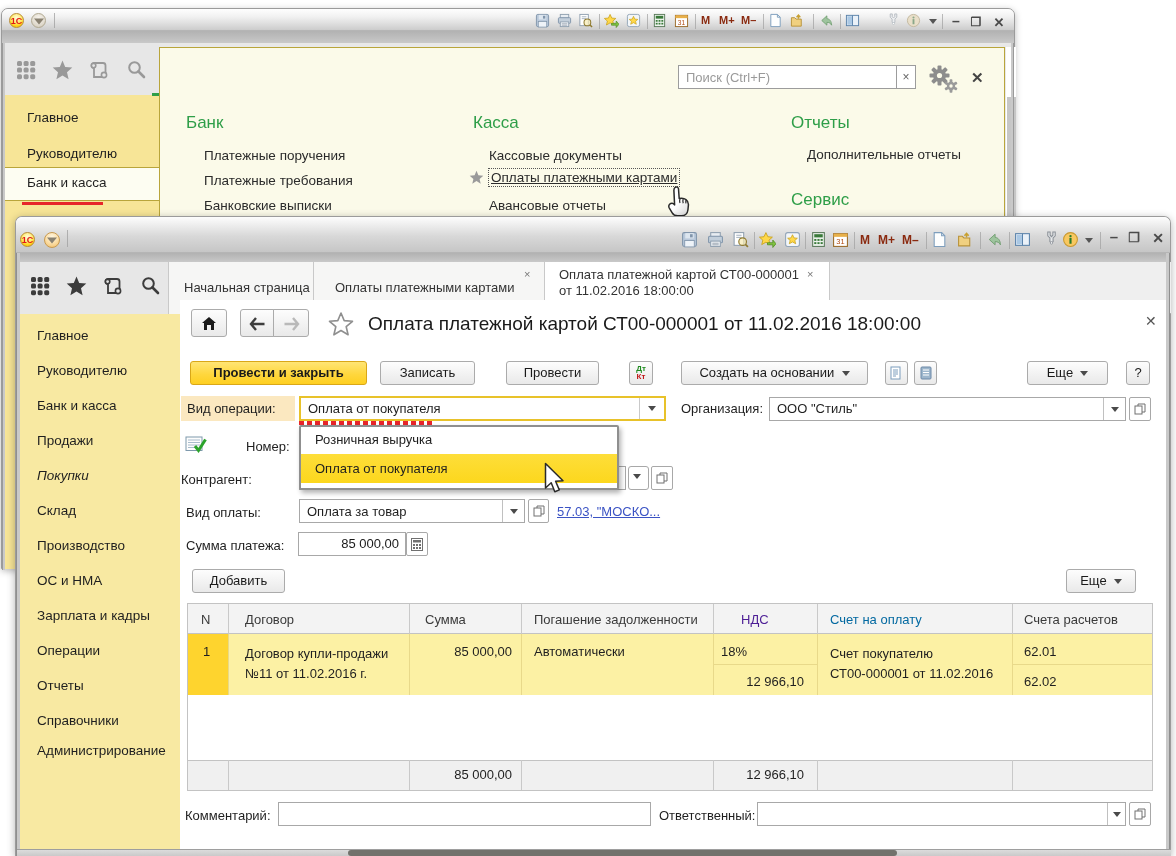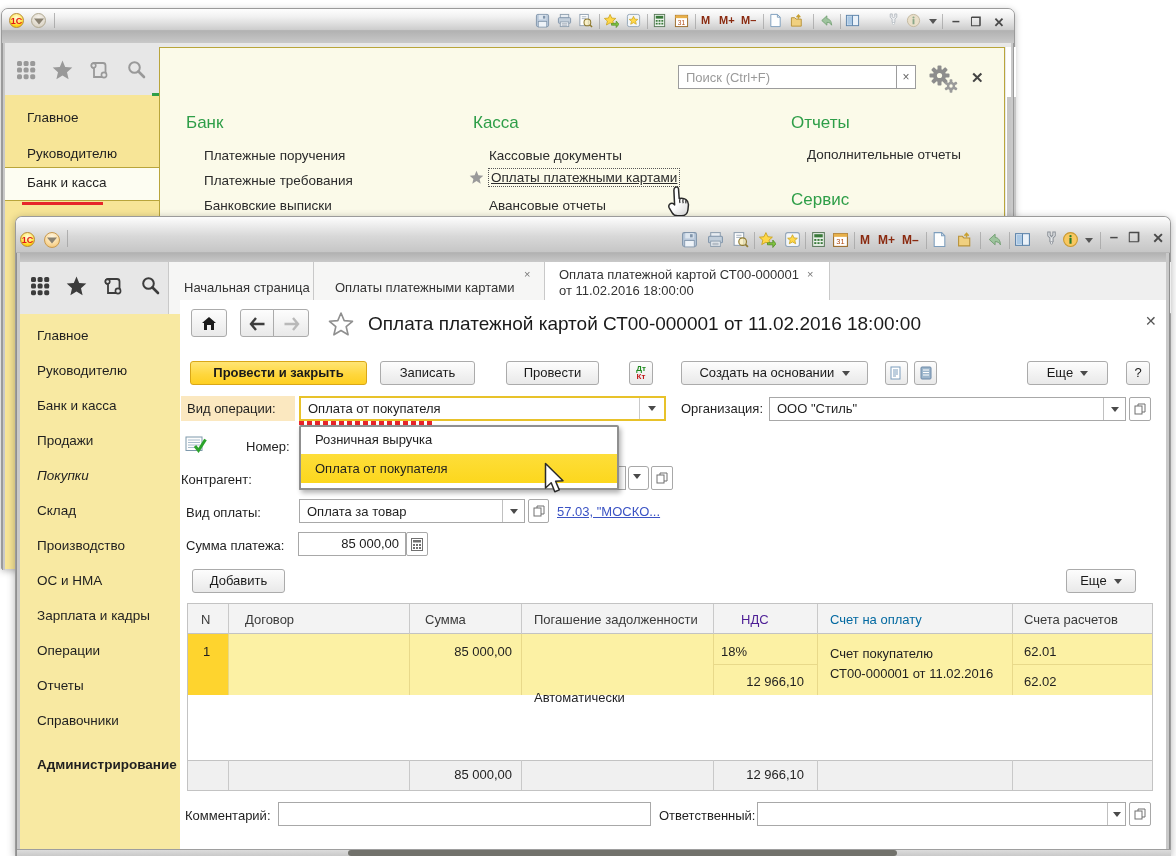--- a/index.html
+++ b/index.html
@@ -396,21 +396,21 @@
       <div class="sbitem" style="left:21px; top:181px;">Банк и касса</div>
       <div class="sbitem" style="left:21px; top:216px;">Продажи</div>
       <div class="sbitem" style="left:21px; top:251px;font-style:italic;">Покупки</div>
       <div class="sbitem" style="left:21px; top:286px;">Склад</div>
       <div class="sbitem" style="left:21px; top:321px;">Производство</div>
       <div class="sbitem" style="left:21px; top:356px;">ОС и НМА</div>
       <div class="sbitem" style="left:21px; top:391px;">Зарплата и кадры</div>
       <div class="sbitem" style="left:21px; top:426px;">Операции</div>
       <div class="sbitem" style="left:21px; top:461px;">Отчеты</div>
       <div class="sbitem" style="left:21px; top:496px;">Справочники</div>
-      <div class="sbitem" style="left:21px; top:540px;font-weight:bold;">Администрирование</div>
+      <div class="sbitem" style="left:21px; top:526px;">Администрирование</div>
     </div>
 
   <div id="form" class="abs" style="left:164px; top:83px; width:990px; height:535px; background:#fff;">
 
     <div class="btn" style="left:11px; top:9px; width:36px; height:28px;">
       <svg width="16" height="15" viewBox="0 0 16 15" style="margin-top:6px;">
         <path d="M8 1 L15 7 L13 7 L13 14 L10 14 L10 9 L6 9 L6 14 L3 14 L3 7 L1 7 Z" fill="#1a1a1a"></path>
         </svg>
     </div>
     <div class="btn" style="left:60px; top:9px; width:34px; height:28px; border-radius:3px 0 0 3px;">
@@ -563,23 +563,24 @@
         <div class="abs" style="left:0;top:30px;width:964px;height:61px;background:#fcf1a4;"></div>
         <div class="abs" style="left:0;top:30px;width:40px;height:61px;background:#fed42e;"></div>
         <div class="abs" style="left:40px;top:30px;width:1px;height:61px;background:#e8d98a;"></div>
         <div class="abs" style="left:221px;top:30px;width:1px;height:61px;background:#e8d98a;"></div>
         <div class="abs" style="left:333px;top:30px;width:1px;height:61px;background:#e8d98a;"></div>
         <div class="abs" style="left:525px;top:30px;width:1px;height:61px;background:#e8d98a;"></div>
         <div class="abs" style="left:629px;top:30px;width:1px;height:61px;background:#e8d98a;"></div>
         <div class="abs" style="left:824px;top:30px;width:1px;height:61px;background:#e8d98a;"></div>
         <div class="abs" style="left:525px;top:60px;width:104px;height:1px;background:#e8d98a;"></div>
         <div class="abs" style="left:824px;top:60px;width:140px;height:1px;background:#e8d98a;"></div>
+        <div class="abs" style="left:57px;top:40px;width:170px;font-size:13px;color:#1f1f1f;line-height:20px;">Договор купли-продажи №11 от 11.02.2016 г.</div>
         <div class="abs" style="left:15px;top:40px;font-size:13px;color:#1f1f1f;">1</div>
         <div class="abs" style="left:234px;top:40px;width:90px;text-align:right;font-size:13px;color:#1f1f1f;">85 000,00</div>
-        <div class="abs" style="left:346px;top:40px;font-size:13px;color:#1f1f1f;margin-top:46px;">Автоматически</div>
+        <div class="abs" style="left:346px;top:40px;font-size:13px;color:#1f1f1f;">Автоматически</div>
         <div class="abs" style="left:533px;top:40px;font-size:13px;color:#1f1f1f;">18%</div>
         <div class="abs" style="left:506px;top:70px;width:110px;text-align:right;font-size:13px;color:#1f1f1f;">12 966,10</div>
         <div class="abs" style="left:642px;top:40px;width:190px;font-size:13px;color:#1f1f1f;line-height:20px;">Счет покупателю<br>СТ00-000001 от 11.02.2016</div>
         <div class="abs" style="left:836px;top:40px;font-size:13px;color:#1f1f1f;">62.01</div>
         <div class="abs" style="left:836px;top:70px;font-size:13px;color:#1f1f1f;">62.02</div>
         <div class="abs" style="left:0;top:156px;width:964px;height:30px;background:#f0f0f0;border-top:1px solid #c3c3c3;"></div>
         <div class="abs" style="left:40px;top:156px;width:1px;height:30px;background:#c9c9c9;"></div>
         <div class="abs" style="left:221px;top:156px;width:1px;height:30px;background:#c9c9c9;"></div>
         <div class="abs" style="left:333px;top:156px;width:1px;height:30px;background:#c9c9c9;"></div>
         <div class="abs" style="left:525px;top:156px;width:1px;height:30px;background:#c9c9c9;"></div>

